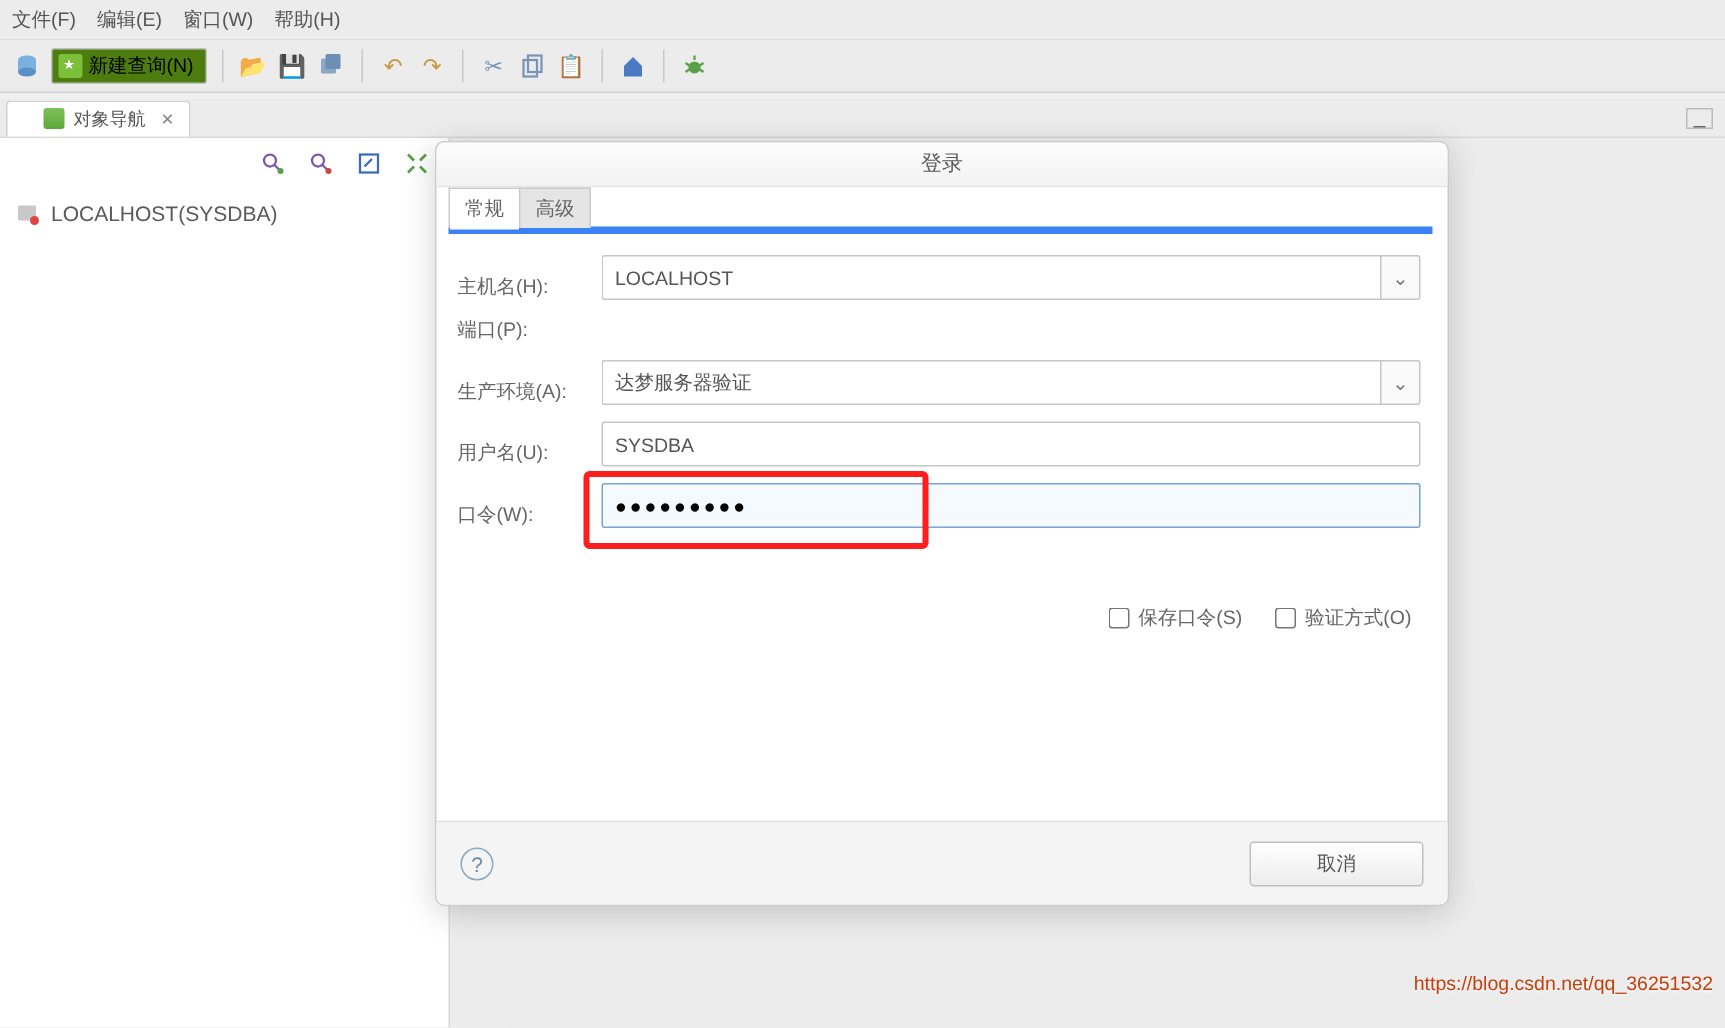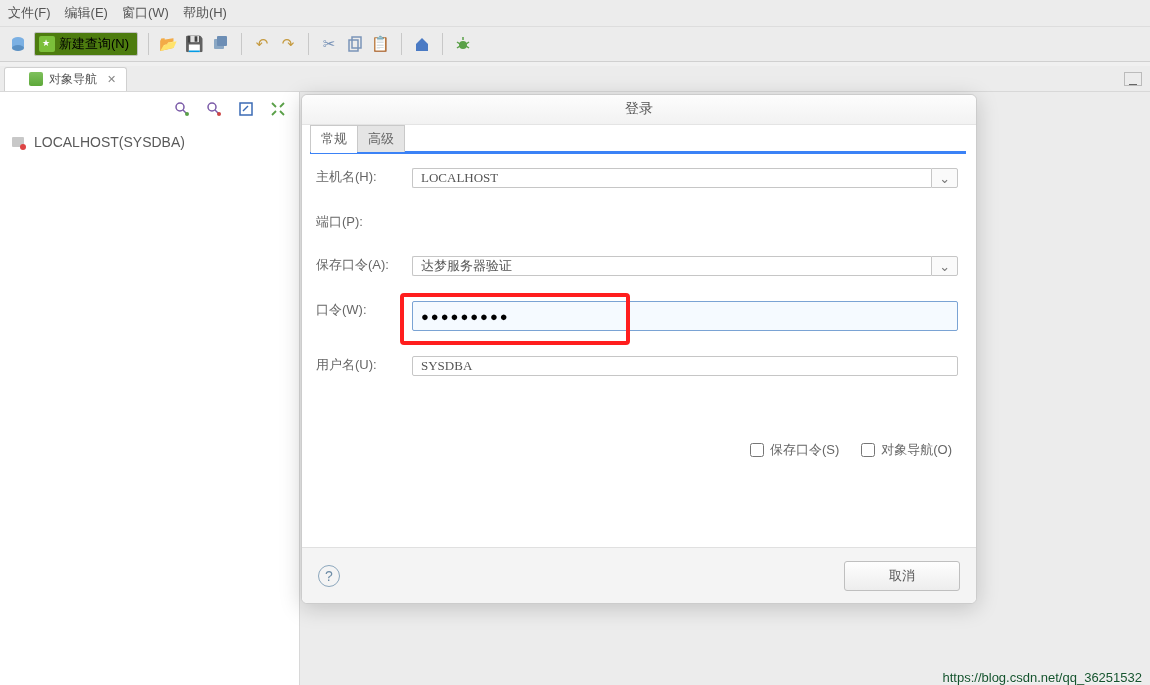--- a/index.html
+++ b/index.html
@@ -63,48 +63,48 @@
     .panel-icons .pi { width:18px; height:18px; display:flex; align-items:center; justify-content:center; font-size:15px; }
     .tree { padding:8px 10px; }
     .tree-item { display:flex; align-items:flex-end; gap:8px; color:#5a5a5a; font-size:14px; }
     .tree-ico { width:16px; height:16px; display:inline-block; position:relative; }
     .tree-ico::before { content:""; position:absolute; width:12px; height:10px; top:3px; left:2px; background:#c8c8c8; border-radius:1px; }
     .tree-ico::after { content:""; position:absolute; width:6px; height:6px; background:#d44; border-radius:50%; bottom:0; right:0; }
     .right-area { position:absolute; left:300px; right:0; top:26px; bottom:0; background:#ececec; }
 
     
     .dialog {
-      position:absolute; top:94px; left:301px; width:676px; height:510px;
+      position:absolute; top:94px; left:290px; width:676px; height:510px;
       background:#fff; border:1px solid #ccc; border-radius:6px;
       box-shadow:0 4px 22px rgba(0,0,0,0.18);
       z-index:100;
     }
     .dialog-title {
       text-align:center; font-size:14px; color:#555; padding:5px 0 6px;
       background:linear-gradient(#fdfdfd,#f2f2f2); border-bottom:1px solid #e4e4e4;
       border-radius:6px 6px 0 0; font-weight:500;
     }
     .dialog-header {
       padding:20px 24px 22px; background:linear-gradient(to right,#fff 60%,#e9f2fa);
       font-size:14px; color:#555; letter-spacing:1px;
     }
-    .tabs-row { display:flex; border-bottom:3px solid #3b82f6; margin:0 10px 0 8px; }
+    .tabs-row { display:flex; border-bottom:5px solid #3b82f6; margin:0 10px 0 8px; }
     .tab {
       border:1px solid #c9c9c9; border-bottom:none; padding:4px 10px;
       background:#e5e5e5; font-size:13px; color:#666; margin-right:-1px; margin-bottom:-1px;
     }
     .tab.active { background:#fff; position:relative; }
     .tab.active::after { content:""; position:absolute; left:0; right:0; bottom:-1px; height:2px; background:#fff; }
     .form { padding:14px 18px 6px 10px; }
-    .frow { display:flex; align-items:flex-start; margin-bottom:25px; }
+    .frow { display:flex; align-items:flex-end; margin-bottom:11px; }
     .flabel { width:100px; color:#666; font-size:13px; text-align:left; padding-left:4px; }
     .fctrl { flex:1; }
     .txt, .sel {
-      width:100%; height:20px; border:1px solid #c6c6c6; border-radius:2px;
-      padding:0 8px; font-size:13px; color:#555; background:#fff;font-family:Liberation Serif, serif;
+      width:100%; height:30px; border:1px solid #c6c6c6; border-radius:2px;
+      padding:0 8px; font-size:13px; color:#555; background:#fff;
     }
     .combo { display:flex; }
     .combo .txt { border-right:none; border-radius:2px 0 0 2px; }
     .combo .dd {
       width:28px; border:1px solid #c6c6c6; border-radius:0 2px 2px 0;
       display:flex; align-items:center; justify-content:center; background:#fafafa; color:#777;
     }
     .password-wrap { position:relative; }
     .password-highlight {
       position:absolute; border:4px solid #ff1e1e; border-radius:4px;
@@ -126,21 +126,21 @@
     .help-ico {
       width:22px; height:22px; border:1.5px solid #8ca7bd; border-radius:50%;
       display:flex; align-items:center; justify-content:center; color:#6d8ca6; font-size:14px;
     }
     .footer-spacer { flex:1; }
     .dlg-btn {
       width:116px; height:30px; border:1px solid #bfbfbf; border-radius:3px;
       background:linear-gradient(#fefefe,#ededed); color:#555; font-size:13px; margin-left:24px;
     }
     .watermark {
-      position:absolute; right:8px; bottom:0; color:#14532d; font-size:13px;
+      position:absolute; right:8px; bottom:22px; color:#c2410c; font-size:13px;
       text-shadow:0 1px 1px rgba(255,255,255,0.6); z-index:200;
     }
   </style>
 </head>
 <body>
 
 <div class="menubar">
   <span>文件(F)</span>
   <span>编辑(E)</span>
   <span>窗口(W)</span>
@@ -258,48 +258,48 @@
       <div class="flabel">主机名(H):</div>
       <div class="fctrl combo">
         <input class="txt" value="LOCALHOST" style="">
         <div class="dd">⌄</div>
       </div>
     </div>
     <div class="frow">
       <div class="flabel">端口(P):</div>
     </div>
     <div class="frow">
-      <div class="flabel">保存口令(A):</div>
+      <div class="flabel">生产环境(A):</div>
       <div class="fctrl combo">
         <input class="txt" readonly="" value="达梦服务器验证" style="">
         <div class="dd">⌄</div>
+      </div>
+    </div>
+    <div class="frow">
+      <div class="flabel">用户名(U):</div>
+      <div class="fctrl">
+        <input class="txt" value="SYSDBA" style="">
       </div>
     </div>
     <div class="frow">
       <div class="flabel">口令(W):</div>
       <div class="fctrl password-wrap">
         <input class="pwd-input" value="●●●●●●●●●" style="">
         <div class="password-highlight"></div>
-      </div>
-    </div>
-    <div class="frow">
-      <div class="flabel">用户名(U):</div>
-      <div class="fctrl">
-        <input class="txt" value="SYSDBA" style="">
       </div>
     </div>
   </div>
   <div class="checks">
     <label>
       <input type="checkbox" style="">
       <span>保存口令(S)</span>
     </label>
     <label>
       <input type="checkbox" style="">
-      <span>对象导航(O)</span>
+      <span>验证方式(O)</span>
     </label>
   </div>
   <div class="dialog-footer">
     <div class="help-ico">?</div>
     <div class="footer-spacer"></div>
     <button class="dlg-btn">取消</button>
   </div>
 </div>
 
 <div class="watermark">https://blog.csdn.net/qq_36251532</div>

